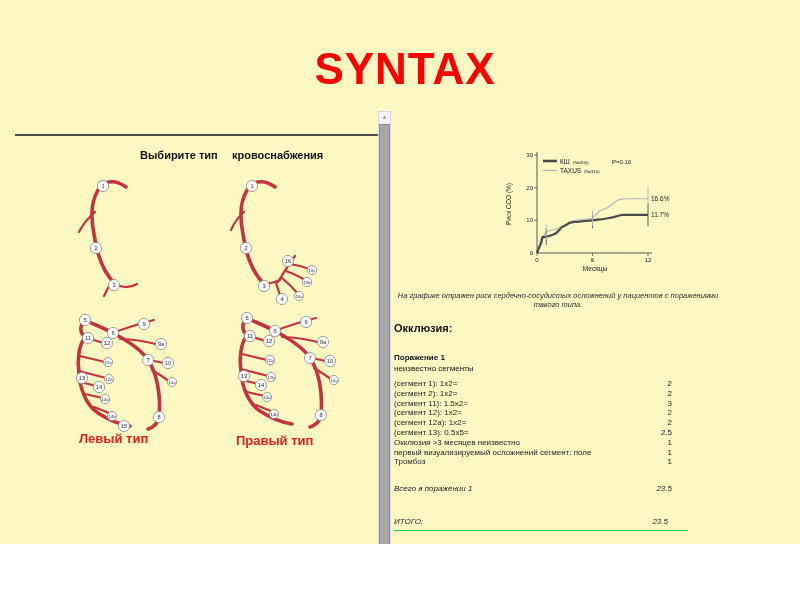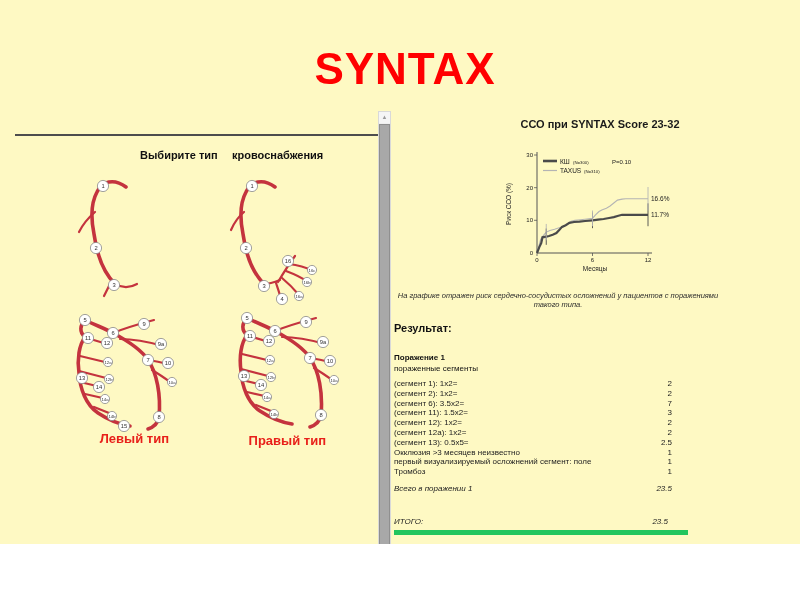--- a/index.html
+++ b/index.html
@@ -12,21 +12,21 @@
   .hdr1{left:140px;}
   .hdr2{left:208px;margin-left:24px;}
   .diagram{position:absolute;}
   .d1{left:62px;top:172px;}
   .d2{left:222px;top:172px;}
   .d3{left:62px;top:305px;}
   .d4{left:224px;top:303px;}
   .vessel{fill:none;stroke:#c4333e;stroke-linecap:round;}
   .v-main{stroke-width:3.6px;}
   .v-branch{stroke-width:2.2px;}
-  .type-label{position:absolute;width:90px;text-align:right;font-size:13px;
+  .type-label{position:absolute;width:90px;text-align:left;font-size:13px;
               font-weight:bold;color:#e8201a;}
   .tl-left{left:79px;top:431px;}
   .tl-right{left:236px;top:433px;}
   
   .scrollbar{position:absolute;left:378px;top:111px;width:13px;height:484px;
              background:#efefef;border:1px solid #d9d9d9;box-sizing:border-box;}
   .sb-btn{position:absolute;left:0;width:11px;height:11px;background:#f5f5f5;
           text-align:center;font-size:6px;line-height:11px;color:#9a9a9a;}
   .sb-up{top:0;}
   .sb-down{bottom:0;color:#cfcfcf;}
@@ -44,21 +44,21 @@
   
   .result-heading{position:absolute;left:394px;top:322px;font-size:11px;font-weight:bold;}
   .lesion-heading{position:absolute;left:394px;top:353px;font-size:8px;font-weight:bold;}
   .sub-heading{position:absolute;left:394px;top:364px;font-size:8px;}
   .rows{position:absolute;left:394px;top:379px;width:278px;}
   .row{display:flex;justify-content:space-between;font-size:8px;line-height:9.8px;color:#222;}
   .row .val{text-align:right;}
   .total-row{position:absolute;left:394px;top:484px;width:278px;display:flex;
              justify-content:space-between;font-size:8px;font-style:italic;color:#222;}
   .grand-total{position:absolute;left:394px;top:517px;width:294px;
-               border-bottom:5px solid #22c55e;padding-bottom:4px;font-size:8px;
+               border-bottom:1px solid #22c55e;padding-bottom:4px;font-size:8px;
                font-style:italic;color:#222;display:flex;justify-content:space-between;}
   .grand-total .val{padding-right:20px;}
 </style>
 </head>
 <body>
 
 <div class="slide">
 
   <h1 class="title">SYNTAX</h1>
 
@@ -212,21 +212,20 @@
 
   <div class="type-label tl-left">Левый тип</div>
   <div class="type-label tl-right">Правый тип</div>
 
   <div class="scrollbar">
     <div class="sb-btn sb-up"><span>▲</span></div>
     <div class="sb-thumb"></div>
     <div class="sb-btn sb-down"><span>▼</span></div>
   </div>
 
-  <div class="chart-title">ССО при SYNTAX Score 23-32</div>
   <svg class="chart" viewBox="0 0 230 150">
     <line class="axis" x1="37" y1="12" x2="37" y2="113"></line>
     <line class="axis" x1="37" y1="113" x2="152" y2="113"></line>
     <line class="tick" x1="34" y1="15" x2="37" y2="15"></line>
     <line class="tick" x1="34" y1="47.7" x2="37" y2="47.7"></line>
     <line class="tick" x1="34" y1="80.3" x2="37" y2="80.3"></line>
     <line class="tick" x1="37" y1="113" x2="37" y2="116"></line>
     <line class="tick" x1="92.5" y1="113" x2="92.5" y2="116"></line>
     <line class="tick" x1="148" y1="113" x2="148" y2="116"></line>
     <text x="33" y="17" font-size="6" text-anchor="end">30</text>
@@ -256,40 +255,36 @@
         <line x1="46.25" x2="46.25" y1="100.26" y2="83.92666666666666" stroke="#b4b4b4" stroke-width="0.9"></line>
         <line x1="92.5" x2="92.5" y1="86.21333333333334" y2="70.53333333333333" stroke="#b4b4b4" stroke-width="0.9"></line>
         <line x1="148" x2="148" y1="70.53333333333333" y2="47.013333333333335" stroke="#b4b4b4" stroke-width="0.9"></line>
       </g>
     <text x="151" y="61" font-size="6.5">16.6%</text>
     <text x="151" y="77" font-size="6.5">11.7%</text>
   </svg>
 
   <div class="caption">На графике отражен риск сердечно-сосудистых осложнений у пациентов с поражениями такого типа.</div>
 
-  <div class="result-heading">Результат:</div>
+  <div class="result-heading">Окклюзия:</div>
   <div class="lesion-heading">Поражение 1</div>
-  <div class="sub-heading">пораженные сегменты</div>
+  <div class="sub-heading">неизвестно сегменты</div>
 
   <div class="rows">
 
       <div class="row">
         <span class="lbl">(сегмент 1): 1х2=</span>
         <span class="val">2</span>
       </div>
 
       <div class="row">
         <span class="lbl">(сегмент 2): 1х2=</span>
         <span class="val">2</span>
       </div>
 
-      <div class="row">
-        <span class="lbl">(сегмент 6): 3.5х2=</span>
-        <span class="val">7</span>
-      </div>
 
       <div class="row">
         <span class="lbl">(сегмент 11): 1.5х2=</span>
         <span class="val">3</span>
       </div>
 
       <div class="row">
         <span class="lbl">(сегмент 12): 1х2=</span>
         <span class="val">2</span>
       </div>

